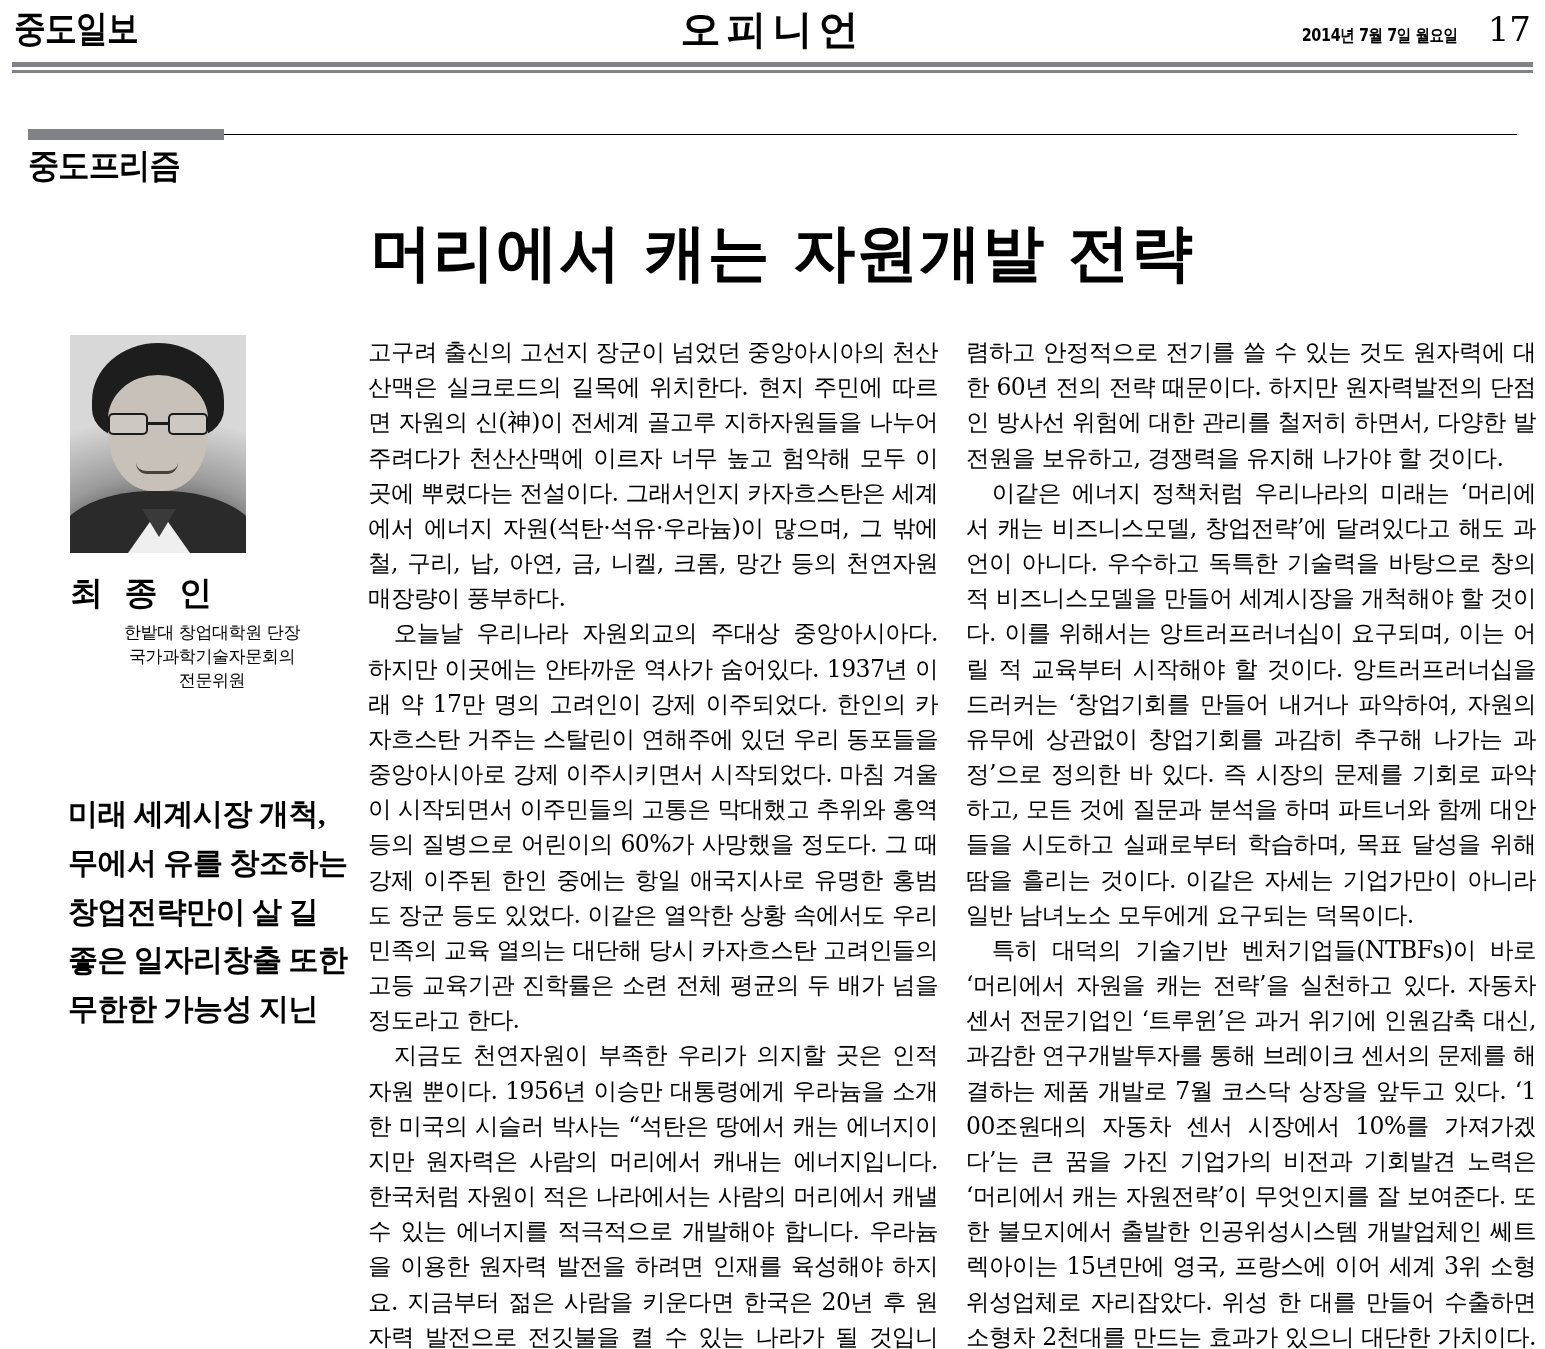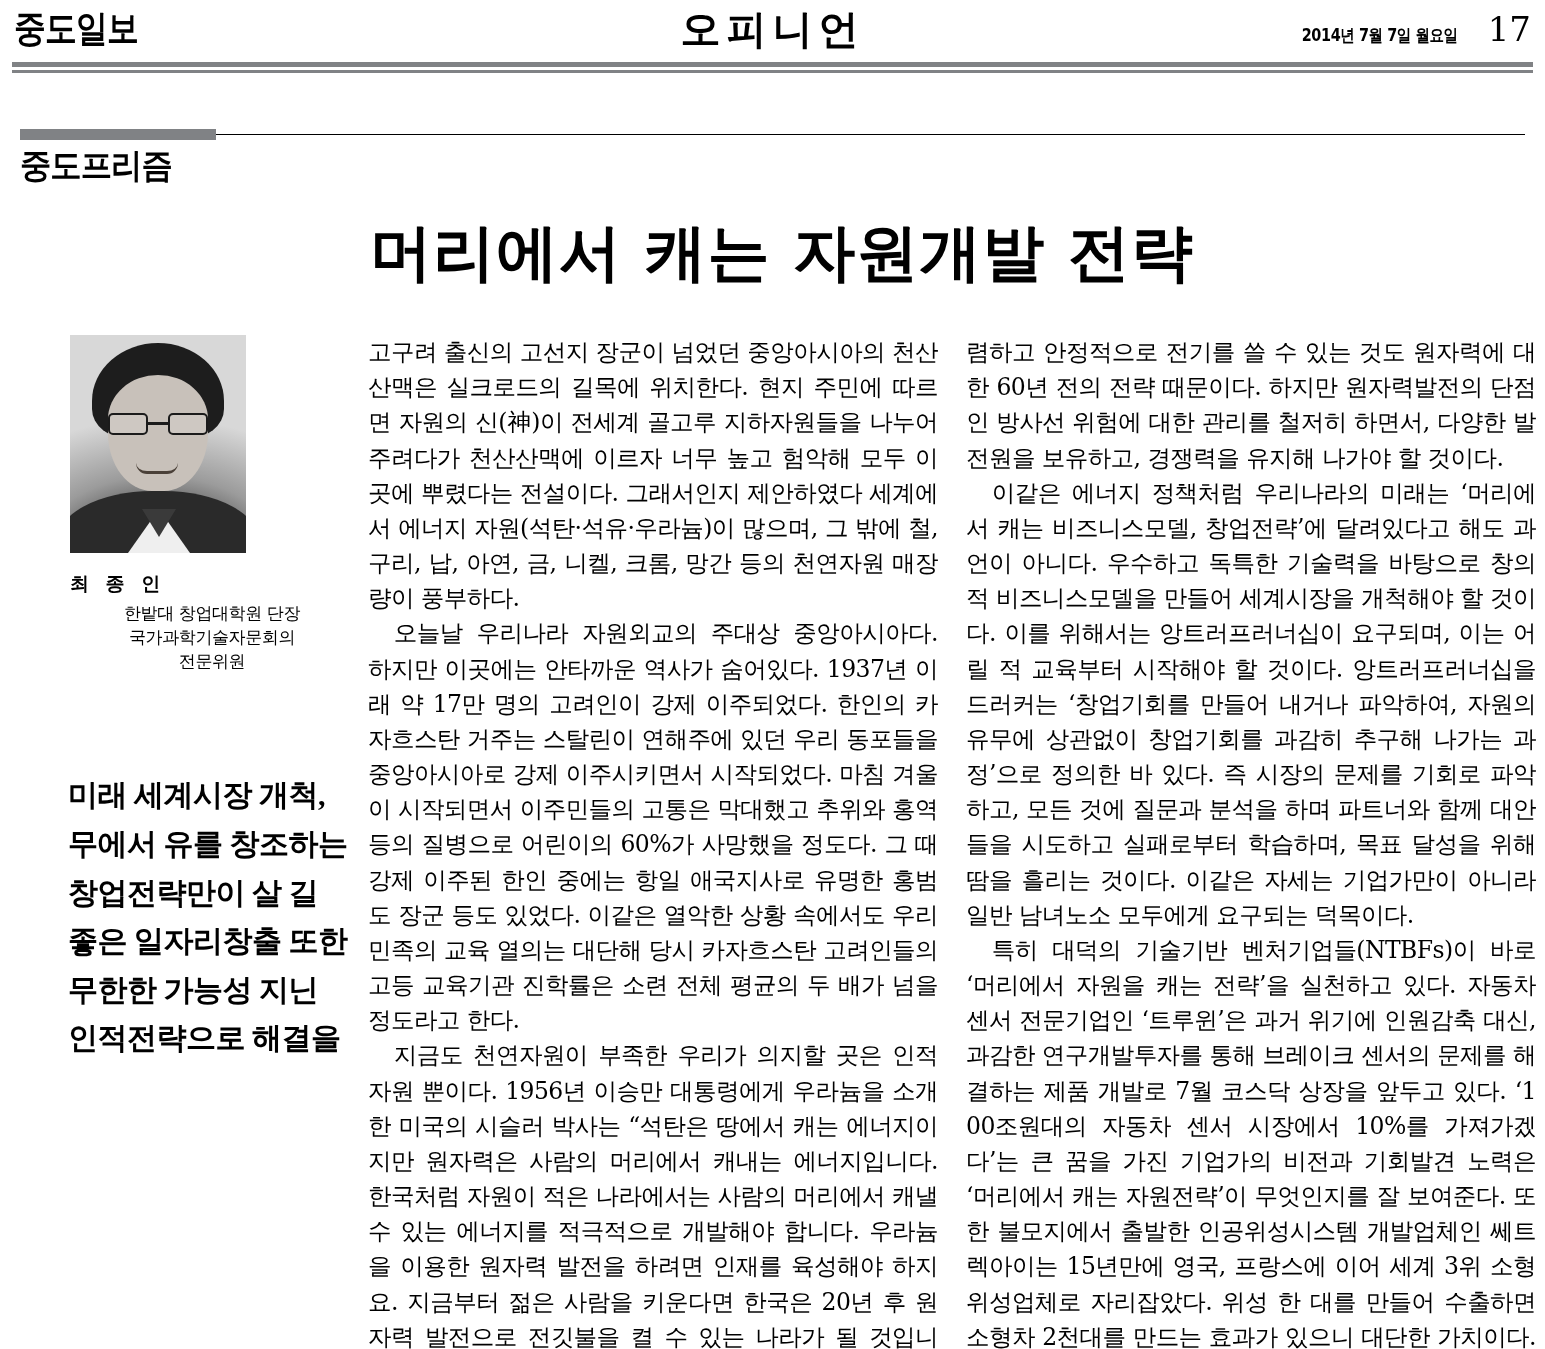--- a/index.html
+++ b/index.html
@@ -73,21 +73,21 @@
   }
   .rule-thin {
     height: 3px;
     background: #808285;
     margin: 0 12px 0 12px;
   }
 
   
   .prism-block {
     margin-top: 56px;
-    padding: 0 20px;
+    padding: 0 28px;
     position: relative;
   }
   .prism-bar-row {
     display: flex;
     align-items: center;
     height: 11px;
   }
   .prism-bar {
     width: 196px;
     height: 11px;
@@ -226,21 +226,21 @@
     bottom: 16px;
     width: 34px;
     height: 28px;
     background: #3a3a3a;
     clip-path: polygon(50% 100%, 0 0, 100% 0);
   }
 
   .byline-name {
     margin-top: 18px;
     margin-left: 16px;
-    font-size: 19px;
+    font-size: 33px;
     font-weight: 700;
     letter-spacing: 5px;
   }
   .byline-affil {
     margin-left: 16px;
     margin-top: 4px;
     font-size: 17px;
     line-height: 1.42;
     letter-spacing: -0.4px;
     text-align: center;
@@ -330,27 +330,26 @@
       <div>국가과학기술자문회의</div>
       <div>전문위원</div>
     </div>
 
     <div class="pullquote">
       <div>미래 세계시장 개척,</div>
       <div>무에서 유를 창조하는</div>
       <div>창업전략만이 살 길</div>
       <div>좋은 일자리창출 또한</div>
       <div>무한한 가능성 지닌</div>
-      <div>인적전략으로 해결을</div>
     </div>
   </div>
 
   <div class="columns">
     <div class="col">
-      <p class="cont">고구려 출신의 고선지 장군이 넘었던 중앙아시아의 천산산맥은 실크로드의 길목에 위치한다. 현지 주민에 따르면 자원의 신(神)이 전세계 골고루 지하자원들을 나누어주려다가 천산산맥에 이르자 너무 높고 험악해 모두 이곳에 뿌렸다는 전설이다. 그래서인지 제안하였다 세계에서 에너지 자원(석탄·석유·우라늄)이 많으며, 그 밖에 철, 구리, 납, 아연, 금, 니켈, 크롬, 망간 등의 천연자원 매장량이 풍부하다.</p>
+      <p class="cont">고구려 출신의 고선지 장군이 넘었던 중앙아시아의 천산산맥은 실크로드의 길목에 위치한다. 현지 주민에 따르면 자원의 신(神)이 전세계 골고루 지하자원들을 나누어주려다가 천산산맥에 이르자 너무 높고 험악해 모두 이곳에 뿌렸다는 전설이다. 그래서인지 카자흐스탄은 세계에서 에너지 자원(석탄·석유·우라늄)이 많으며, 그 밖에 철, 구리, 납, 아연, 금, 니켈, 크롬, 망간 등의 천연자원 매장량이 풍부하다.</p>
       <p class="indent">오늘날 우리나라 자원외교의 주대상 중앙아시아다. 하지만 이곳에는 안타까운 역사가 숨어있다. 1937년 이래 약 17만 명의 고려인이 강제 이주되었다. 한인의 카자흐스탄 거주는 스탈린이 연해주에 있던 우리 동포들을 중앙아시아로 강제 이주시키면서 시작되었다. 마침 겨울이 시작되면서 이주민들의 고통은 막대했고 추위와 홍역 등의 질병으로 어린이의 60%가 사망했을 정도다. 그 때 강제 이주된 한인 중에는 항일 애국지사로 유명한 홍범도 장군 등도 있었다. 이같은 열악한 상황 속에서도 우리 민족의 교육 열의는 대단해 당시 카자흐스탄 고려인들의 고등 교육기관 진학률은 소련 전체 평균의 두 배가 넘을 정도라고 한다.</p>
       <p class="indent">지금도 천연자원이 부족한 우리가 의지할 곳은 인적자원 뿐이다. 1956년 이승만 대통령에게 우라늄을 소개한 미국의 시슬러 박사는 “석탄은 땅에서 캐는 에너지이지만 원자력은 사람의 머리에서 캐내는 에너지입니다. 한국처럼 자원이 적은 나라에서는 사람의 머리에서 캐낼 수 있는 에너지를 적극적으로 개발해야 합니다. 우라늄을 이용한 원자력 발전을 하려면 인재를 육성해야 하지요. 지금부터 젊은 사람을 키운다면 한국은 20년 후 원자력 발전으로 전깃불을 켤 수 있는 나라가 될 것입니다”라고 제안하였다. 원자력이 지닌 무한한 가능성을 본 이승만 대통령은 국내 우수한 인재들을 선발해 미국으로 유학을 보내며, 당시 부족한 가운데 달러를 손에 쥐어주며 격려했다고 한다. 지난 50년간 원자력의 한국경제에 대한 기여는 매우 크다. 현재 우리나라 발전의 24%를 원자력이 담당하며, 우리가 저</p>
     </div>
     <div class="col">
       <p class="cont">렴하고 안정적으로 전기를 쓸 수 있는 것도 원자력에 대한 60년 전의 전략 때문이다. 하지만 원자력발전의 단점인 방사선 위험에 대한 관리를 철저히 하면서, 다양한 발전원을 보유하고, 경쟁력을 유지해 나가야 할 것이다.</p>
       <p class="indent">이같은 에너지 정책처럼 우리나라의 미래는 ‘머리에서 캐는 비즈니스모델, 창업전략’에 달려있다고 해도 과언이 아니다. 우수하고 독특한 기술력을 바탕으로 창의적 비즈니스모델을 만들어 세계시장을 개척해야 할 것이다. 이를 위해서는 앙트러프러너십이 요구되며, 이는 어릴 적 교육부터 시작해야 할 것이다. 앙트러프러너십을 드러커는 ‘창업기회를 만들어 내거나 파악하여, 자원의 유무에 상관없이 창업기회를 과감히 추구해 나가는 과정’으로 정의한 바 있다. 즉 시장의 문제를 기회로 파악하고, 모든 것에 질문과 분석을 하며 파트너와 함께 대안들을 시도하고 실패로부터 학습하며, 목표 달성을 위해 땀을 흘리는 것이다. 이같은 자세는 기업가만이 아니라 일반 남녀노소 모두에게 요구되는 덕목이다.</p>
       <p class="indent">특히 대덕의 기술기반 벤처기업들(NTBFs)이 바로 ‘머리에서 자원을 캐는 전략’을 실천하고 있다. 자동차 센서 전문기업인 ‘트루윈’은 과거 위기에 인원감축 대신, 과감한 연구개발투자를 통해 브레이크 센서의 문제를 해결하는 제품 개발로 7월 코스닥 상장을 앞두고 있다. ‘100조원대의 자동차 센서 시장에서 10%를 가져가겠다’는 큰 꿈을 가진 기업가의 비전과 기회발견 노력은 ‘머리에서 캐는 자원전략’이 무엇인지를 잘 보여준다. 또한 불모지에서 출발한 인공위성시스템 개발업체인 쎄트렉아이는 15년만에 영국, 프랑스에 이어 세계 3위 소형위성업체로 자리잡았다. 위성 한 대를 만들어 수출하면 소형차 2천대를 만드는 효과가 있으니 대단한 가치이다. 무에서 유를 창조하는 많은 기술기반 벤처기업들은 지금도 머리에서 캐는 자원개발을 하고 있다. 좋은 일자리 창출 또한 ‘머리에서 캐는 비즈니스 모델, 독특한 자원전략’으로 해결해야 할 것이다.</p>
     </div>
   </div>
 </div>

